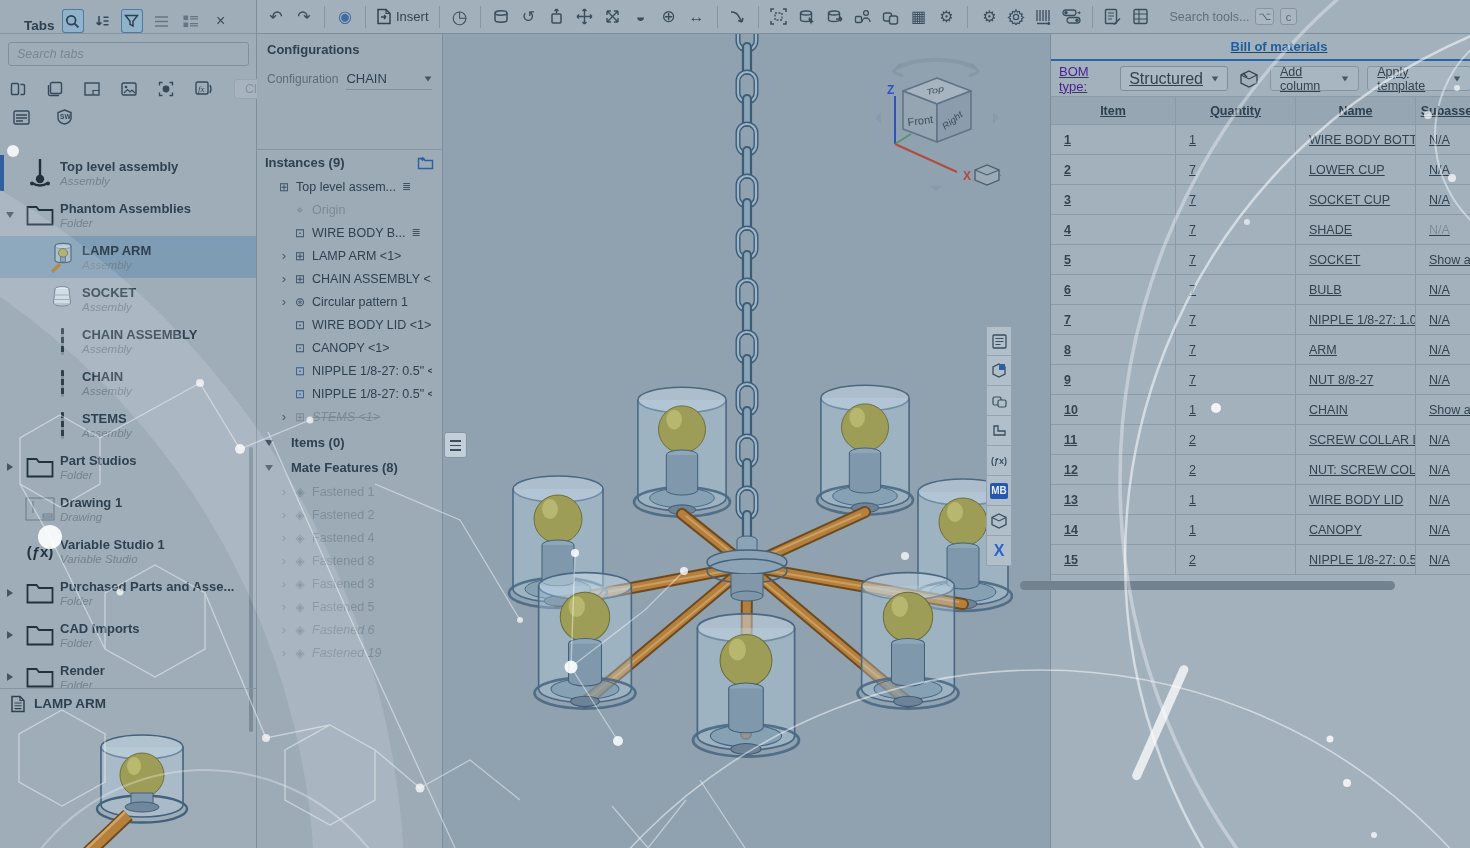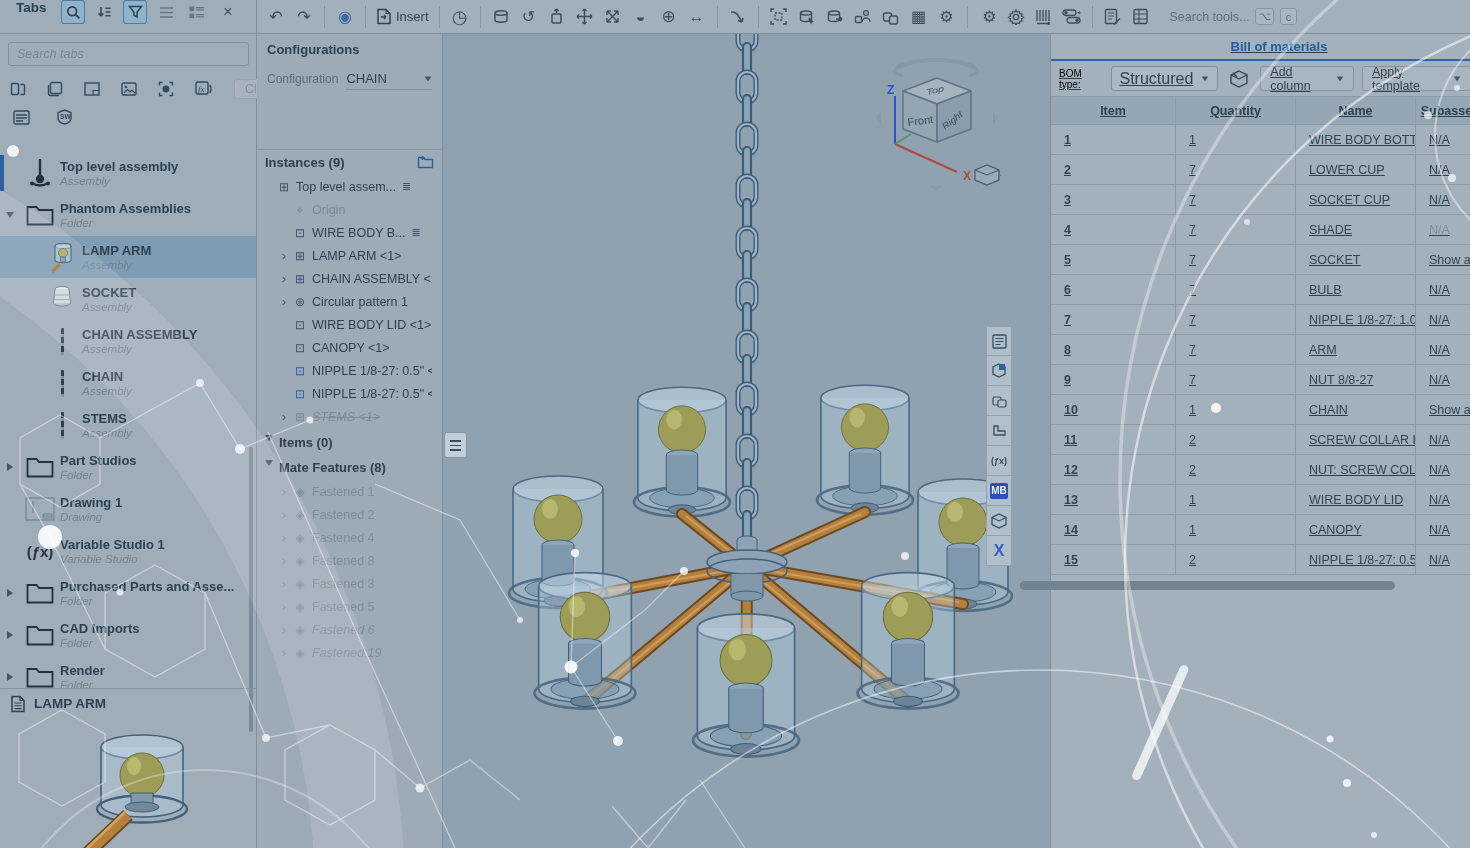--- a/index.html
+++ b/index.html
@@ -33,21 +33,21 @@
     font-size:11px; color:#55listening667; color:#556675; display:inline-flex; align-items:center; justify-content:center; padding:0 2px;
     background:#aab7c2;
   }
 
   
   #left-panel {
     left:0; top:0; width:257px; height:848px;
     background:#9fadb9; border-right:1px solid #7e8f9b;
   }
   #tabs-header {
-    height:34px; border-bottom:1px solid #8596a2; display:flex; align-items:flex-start; padding:0 16px; gap:7px;
+    height:34px; border-bottom:1px solid #8596a2; display:flex; align-items:flex-end; padding:0 24px; gap:7px;
   }
   #tabs-header .title { font-size:13.5px; font-weight:bold; color:#2e4150; margin-right:auto; }
   .hbtn { width:24px; height:24px; display:flex; align-items:center; justify-content:center; border-radius:3px; color:#3a4e5c; }
   .hbtn.active { background:#8fb3cb; box-shadow:inset 0 0 0 1px #53799f; }
   .hbtn.dim { opacity:.55; }
   #tabs-search {
     margin:8px; width:241px; height:24px; background:transparent;
     border:1px solid #7f919d; border-radius:3px; padding:0 8px;
     font-family:inherit; font-size:12.5px; font-style:italic; color:#46586a;
   }
@@ -91,21 +91,21 @@
   .cfg-label { font-size:12px; color:#5c6d79; }
   .cfg-value { flex:1; border-bottom:1px solid #7f919d; display:flex; align-items:center; padding-bottom:3px; }
   .cfg-value .val { font-size:13px; color:#2e4150; }
   .cfg-value .tri { margin-left:auto; }
   #inst-filter { display:flex; align-items:center; gap:6px; padding:10px 8px 6px; }
   #inst-filter input {
     flex:1; height:23px; min-width:0; background:transparent; border:1px solid #7f919d; border-radius:3px;
     font-family:inherit; font-size:12px; font-style:italic; color:#46586a; padding:0 6px;
   }
   #inst-filter input::placeholder { color:#778794; }
-  .sect-head { display:flex; gap:6px; padding:5px 8px; }
+  .sect-head { display:flex; align-items:center; gap:18px; padding:5px 8px; }
   .sect-head .sect-title { font-size:13px; font-weight:bold; color:#2e4150; }
   .sect-head .spacer { flex:1; }
   .irow { display:flex; align-items:center; height:23px; padding:0 4px; font-size:12.5px; color:#2e4150; }
   .irow .ichev { width:14px; text-align:center; color:#425666; font-size:13px; flex:0 0 auto; }
   .irow .iico { width:18px; text-align:center; font-size:12px; color:#3c5264; flex:0 0 auto; }
   .irow .ilabel { margin-left:3px; white-space:nowrap; overflow:hidden; }
   .irow .ibadge { margin-left:6px; font-size:11px; color:#3c5264; }
   .irow.ind1 { padding-left:20px; }
   .irow.muted .ilabel, .irow.muted .iico { color:#7b8a95; }
   .irow.sup .ilabel { color:#7b8a95; font-style:italic; text-decoration:line-through;text-align:right; }
@@ -140,21 +140,21 @@
   #bom-panel {
     left:1050px; top:34px; width:457px; height:814px;
     background:#a3b1bd; border-left:1px solid #7e8f9b;text-decoration:underline;
   }
   #bom-title {
     height:27px; display:flex; align-items:center; justify-content:center;
     font-size:13px; font-weight:bold; color:#1d5f9e;
     border-bottom:2px solid #2a66a5;
   }
   #bom-controls { height:35px; display:flex; align-items:center; padding:0 8px; gap:8px; }
-  #bom-controls .lab { font-size:10px; color:#000000; }
+  #bom-controls .lab { font-size:13px; color:#4c1d95; }
   .dropdown {
     height:25px; background:#aab8c3; border:1px solid #7e909c; border-radius:3px;
     display:flex; align-items:center; gap:8px; padding:0 8px; font-size:16px; color:#33424d;
   }
   #bom-type-dd { width:112px; }
   .btnish {
     height:25px; background:#a8b6c1; border:1px solid #8596a2; border-radius:3px;
     display:flex; align-items:center; gap:6px; padding:0 9px; font-size:12.5px; color:#33424d;
   }
   #bom-cube-btn { margin-left:auto; }

